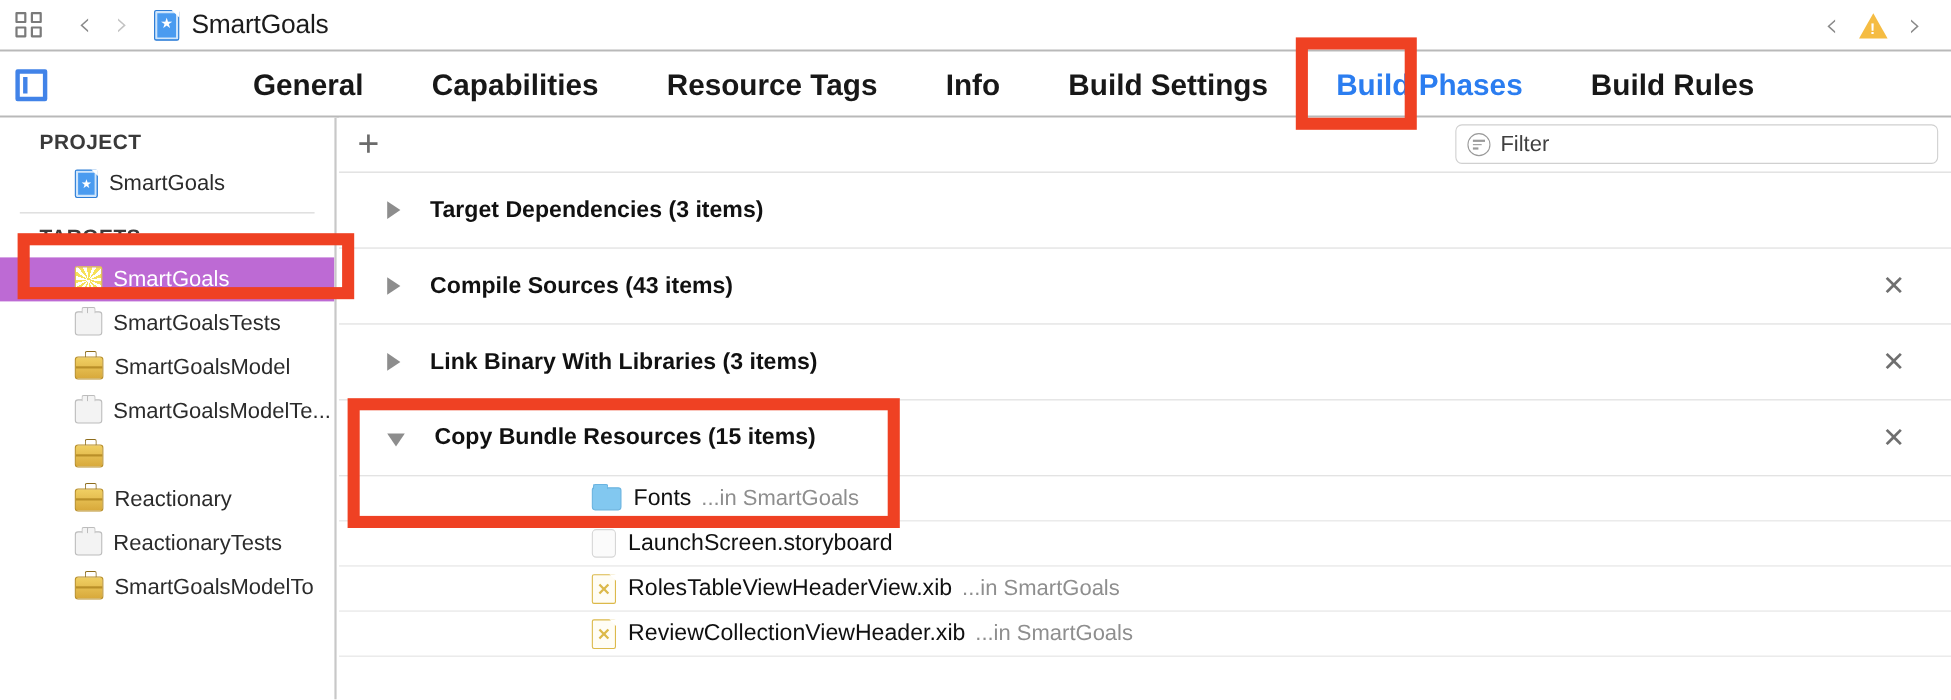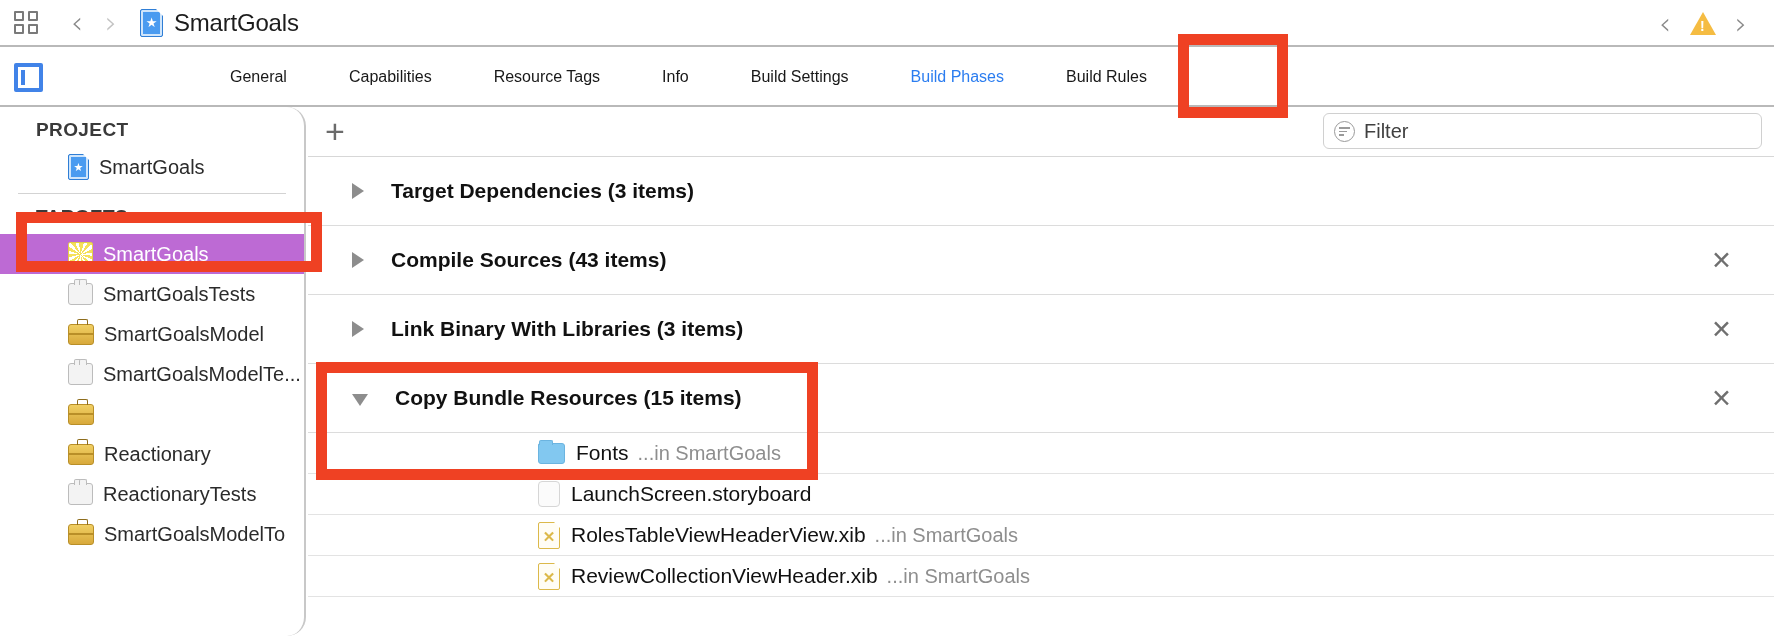--- a/index.html
+++ b/index.html
@@ -103,35 +103,34 @@
   .panel-toggle::after {
     content: "";
     position: absolute; left: 3px; top: 3px;
     width: 4px; height: 15px; background: #4183e8;
   }
   .tabs {
     position: absolute; left: 230px; top: 0;
     height: 60px; display: flex; align-items: center;
   }
   .tab {
-    font-size: 16px; color: #181818;
+    font-size: 27px; color: #181818;
     padding: 0 0; margin-right: 62px;
-    white-space: nowrap; cursor: default;
+    white-space: nowrap; cursor: default; font-weight: bold;
   }
   .tab.active { color: #2b7df0; }
   .tab.last { margin-right: 0; }
 
   
   .sidebar {
     position: absolute; left: 0; top: 107px;
     width: 306px; height: 529px;
     background: #ffffff;
     border-right: 2px solid #c8c8c8;
     overflow: hidden;
-    border-radius: 19px;
   }
   .side-head {
     font-size: 19px; font-weight: bold; color: #3a3a3a;
     letter-spacing: 0.4px;
     padding: 12px 0 6px 36px;
   }
   .side-sep {
     height: 1px; background: #d3d3d3;
     margin: 6px 18px 0 18px;
   }

